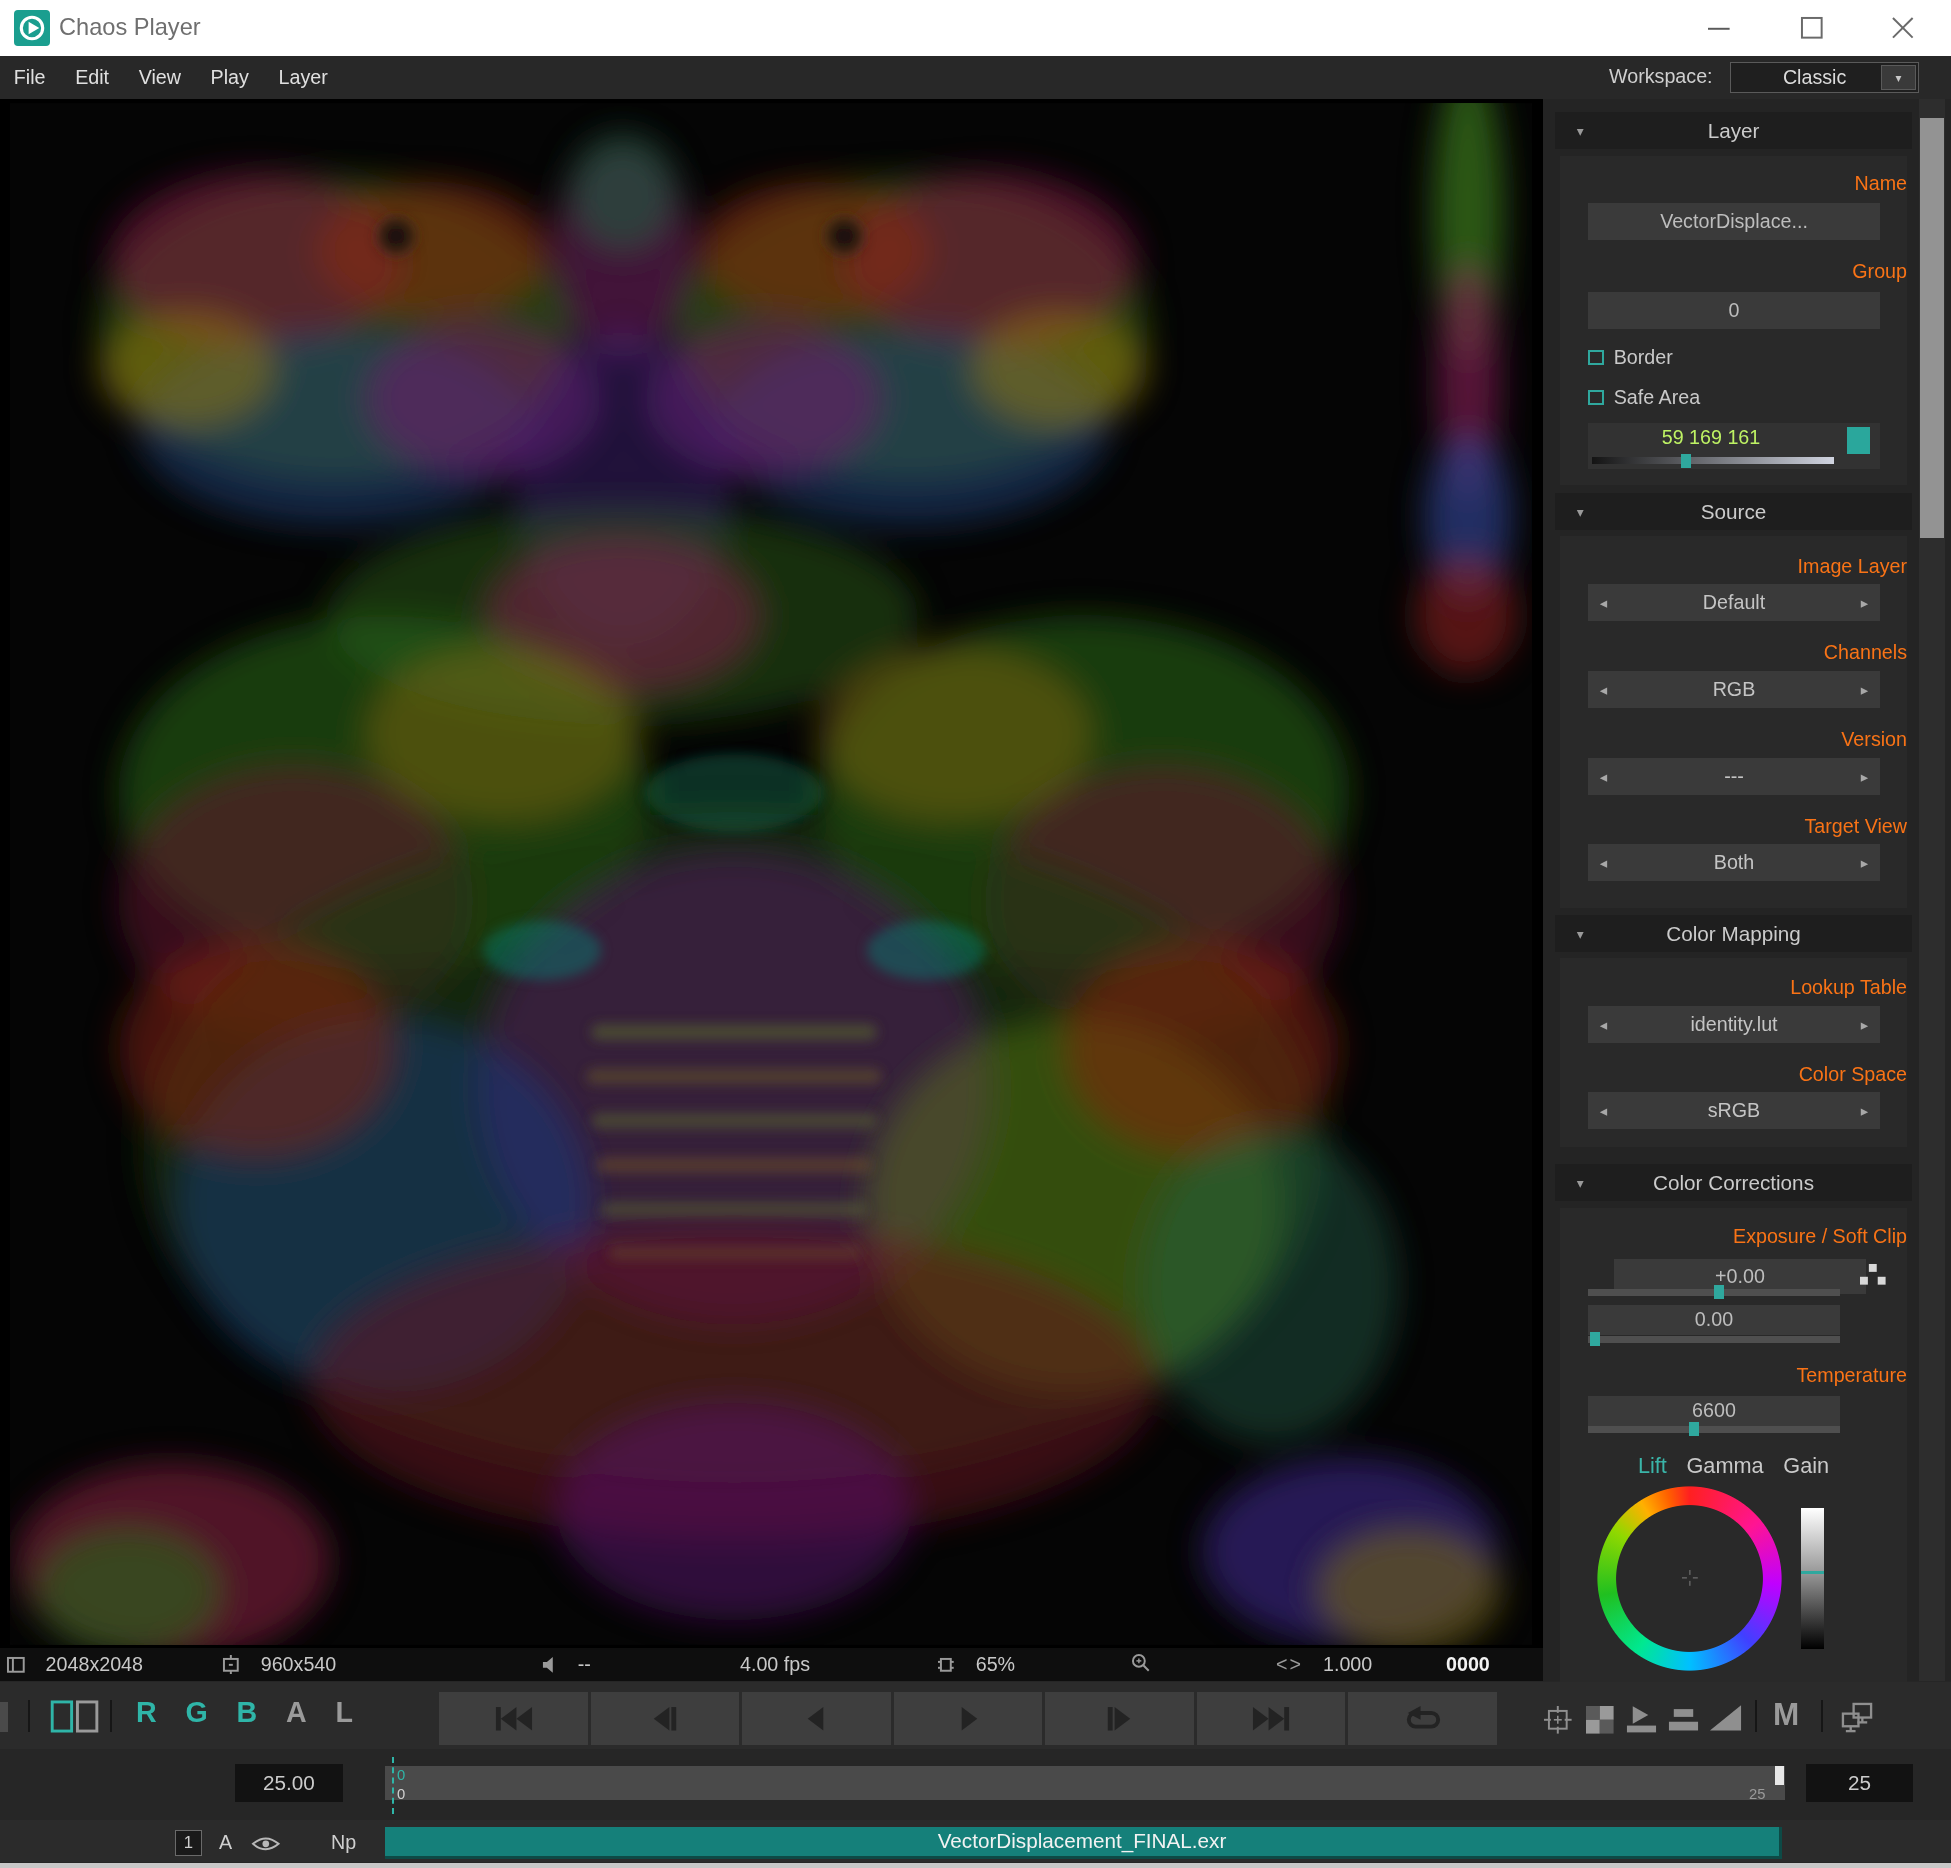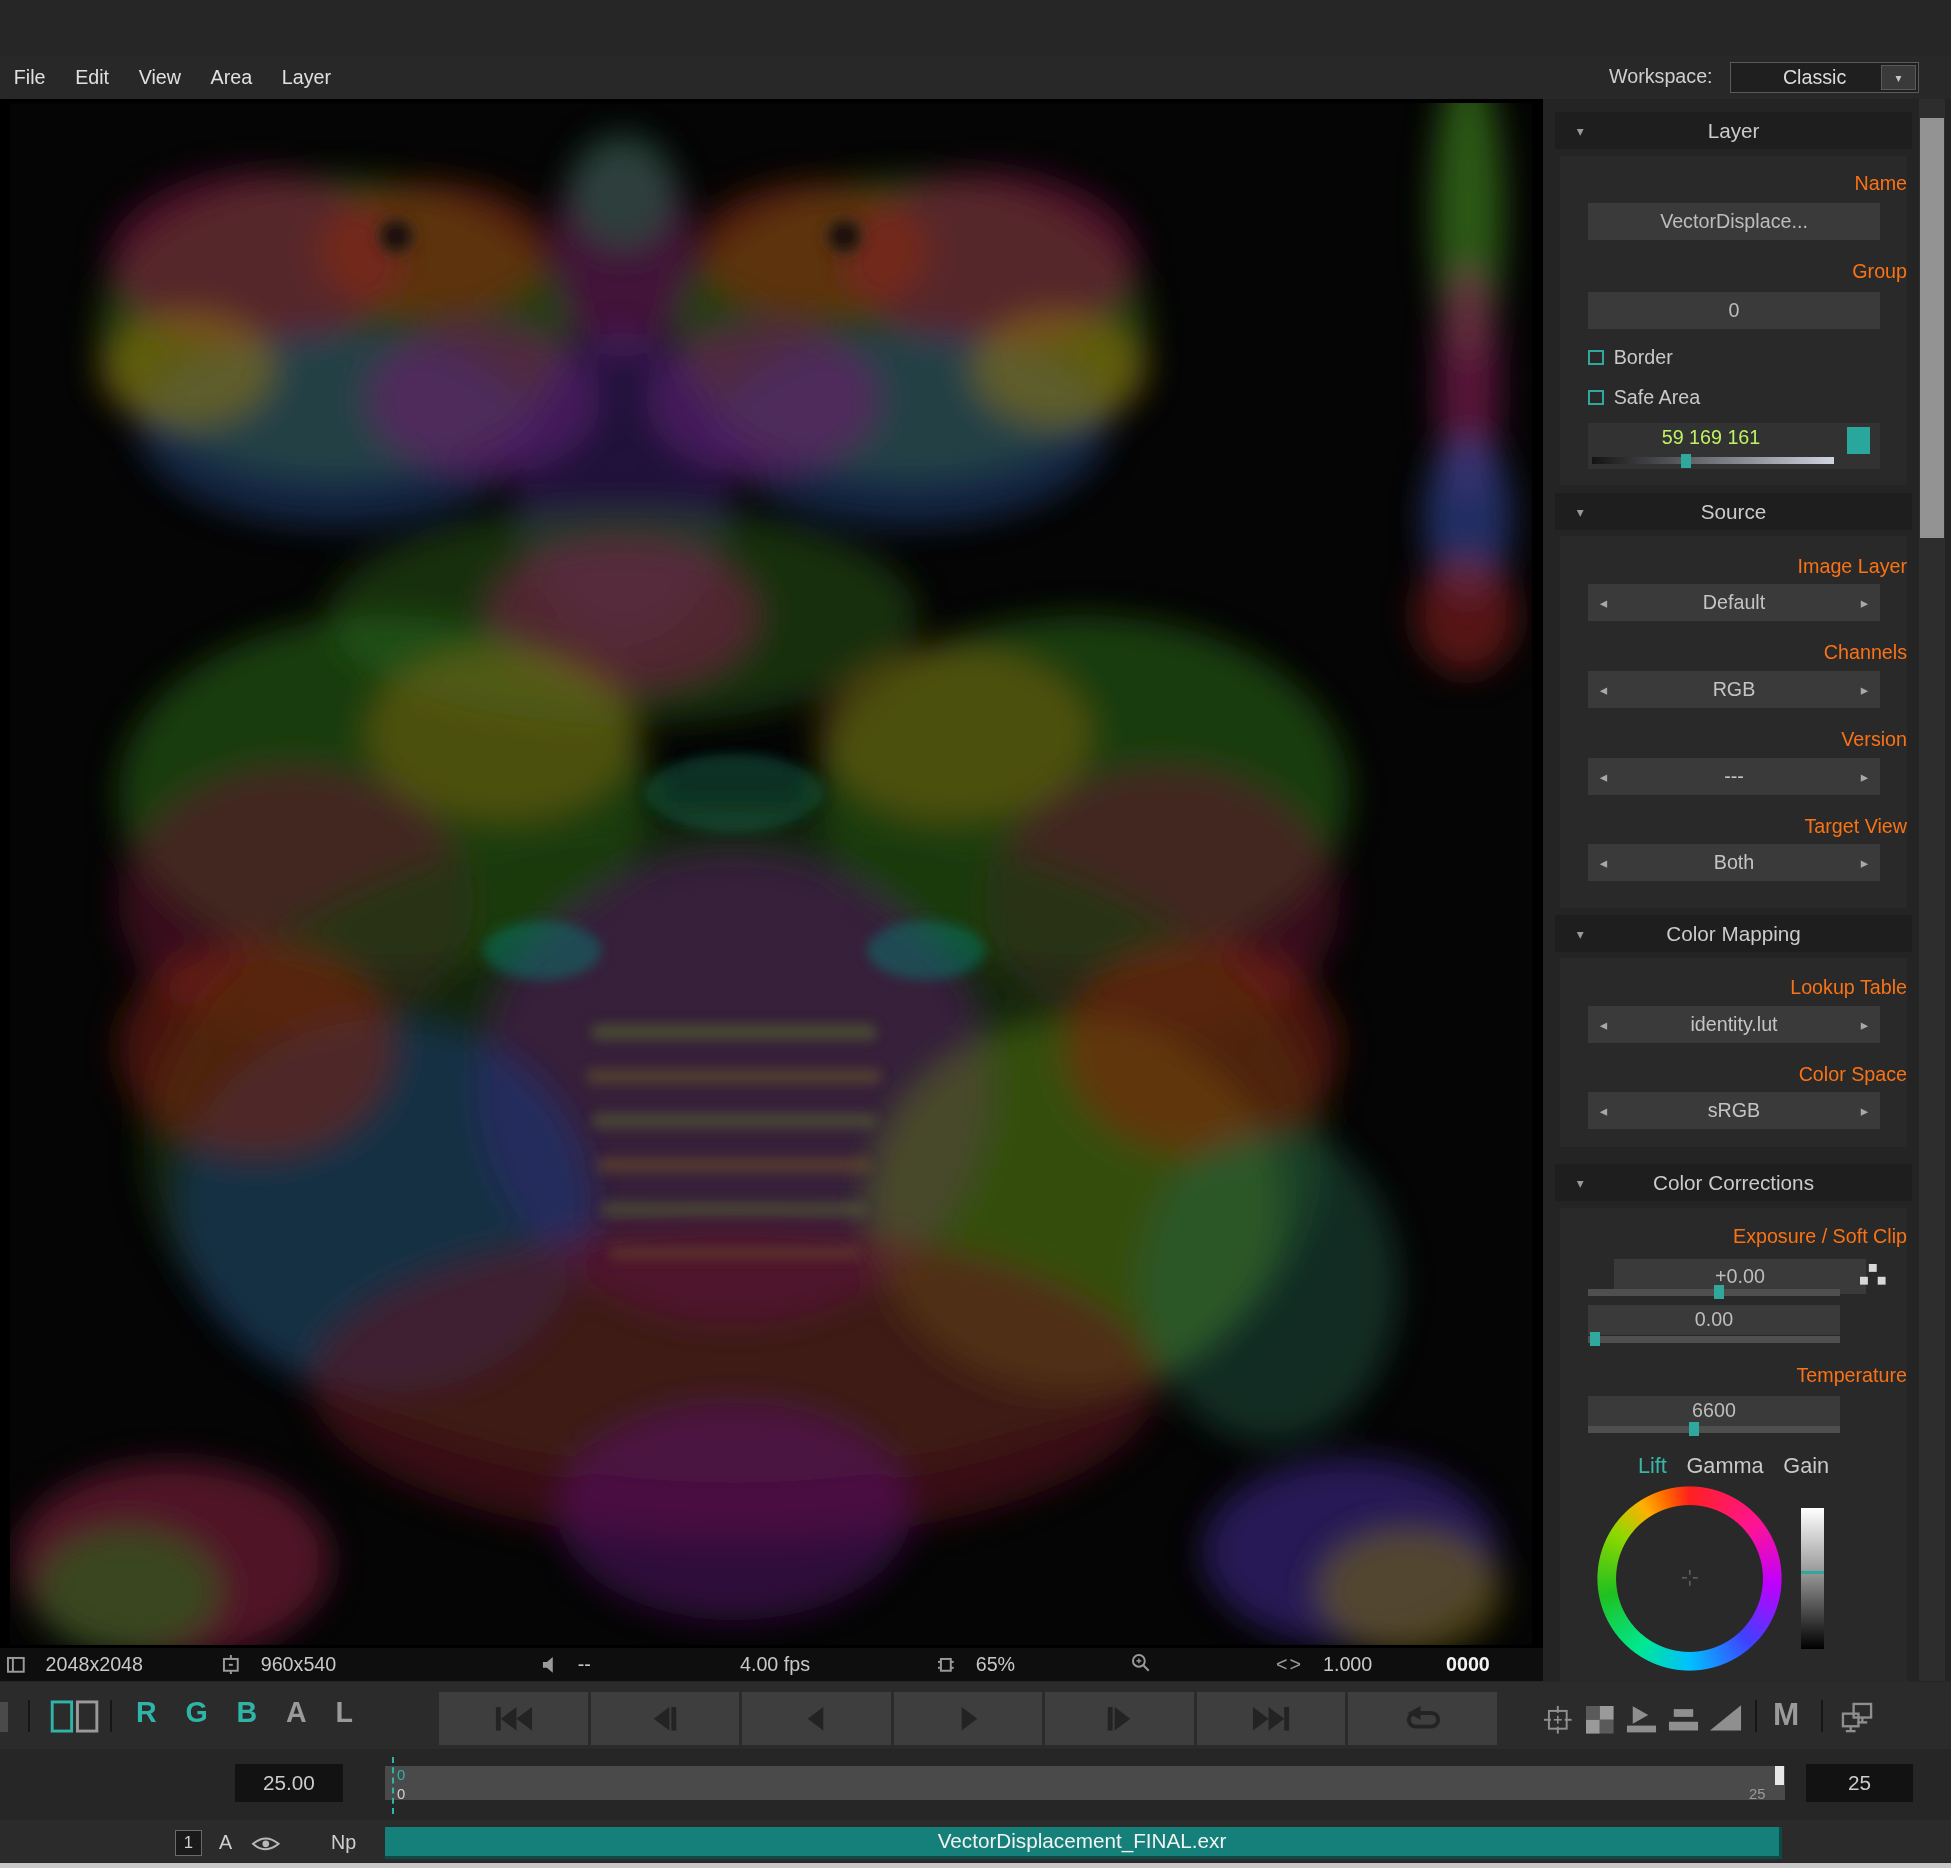--- a/index.html
+++ b/index.html
@@ -23,27 +23,52 @@
   .sep{position:absolute;width:2px;height:31.5px;background:#161616;}
   .chanletter{font-size:28.6px;font-weight:bold;}
   .teal{color:#2fb5a8;}
   .gray{color:#9a9a9a;}
 </style>
 </head>
 <body>
 
 <div id="root">
 
+  <div class="abs" style="left:0;top:0;width:1951px;height:56px;background:#ffffff;">
+    <div class="abs" style="left:13.8px;top:9.9px;width:36px;height:36px;background:#1a9e8f;border-radius:3.9px;">
+      <svg width="36" height="36" viewBox="0 0 37 37">
+        <circle cx="18.5" cy="18.5" r="11" fill="none" stroke="#ffffff" stroke-width="3.2"></circle>
+        <polygon points="15,12 26,18.5 15,25" fill="#ffffff"></polygon>
+      </svg>
+    </div>
+    <div class="abs" style="left:59px;top:13.8px;font-size:23.6px;color:#6f6f6f;">Chaos Player</div>
+    <div class="abs" style="left:1690px;top:7.9px;width:57px;height:39px;display:flex;align-items:center;justify-content:center;">
+      <svg width="25.6" height="25.6" viewBox="0 0 26 26">
+          <line x1="2" y1="14" x2="24" y2="14" stroke="#5a5a5a" stroke-width="2"></line>
+        </svg>
+    </div>
+    <div class="abs" style="left:1783px;top:7.9px;width:57px;height:39px;display:flex;align-items:center;justify-content:center;">
+      <svg width="25.6" height="25.6" viewBox="0 0 26 26">
+          <rect x="3" y="3" width="20" height="20" fill="none" stroke="#6a6a6a" stroke-width="2"></rect>
+        </svg>
+    </div>
+    <div class="abs" style="left:1874px;top:7.9px;width:57px;height:39px;display:flex;align-items:center;justify-content:center;">
+      <svg width="25.6" height="25.6" viewBox="0 0 26 26">
+          <line x1="3" y1="3" x2="23" y2="23" stroke="#6a6a6a" stroke-width="2"></line>
+          <line x1="23" y1="3" x2="3" y2="23" stroke="#6a6a6a" stroke-width="2"></line>
+        </svg>
+    </div>
+  </div>
 
   <div class="abs" style="left:0;top:56px;width:1951px;height:43px;background:#282828;display:flex;align-items:center;">
     <div style="display:flex;gap:29.6px;padding-left:13.8px;">
       <span class="menuitem">File</span>
       <span class="menuitem">Edit</span>
       <span class="menuitem">View</span>
-      <span class="menuitem">Area</span>
+      <span class="menuitem">Play</span>
       <span class="menuitem">Layer</span>
     </div>
     <span class="abs" style="left:1609px;top:8.9px;color:#cfcfcf;font-size:19.7px;">Workspace:</span>
     <div class="abs" style="left:1730px;top:5.9px;width:189px;height:31.5px;background:#1f1f1f;border:1px solid #5a5a5a;box-sizing:border-box;display:flex;align-items:center;padding-left:42px;">
       <span style="color:#dcdcdc;font-size:19.7px;padding-left:9.9px;flex:1;">Classic</span>
       <div style="width:35px;height:25.6px;margin-right:2px;background:#3a3a3a;border:1px solid #5a5a5a;box-sizing:border-box;display:flex;align-items:center;justify-content:center;">
         <span style="color:#c8c8c8;font-size:11.8px;">▾</span>
       </div>
     </div>
   </div>

